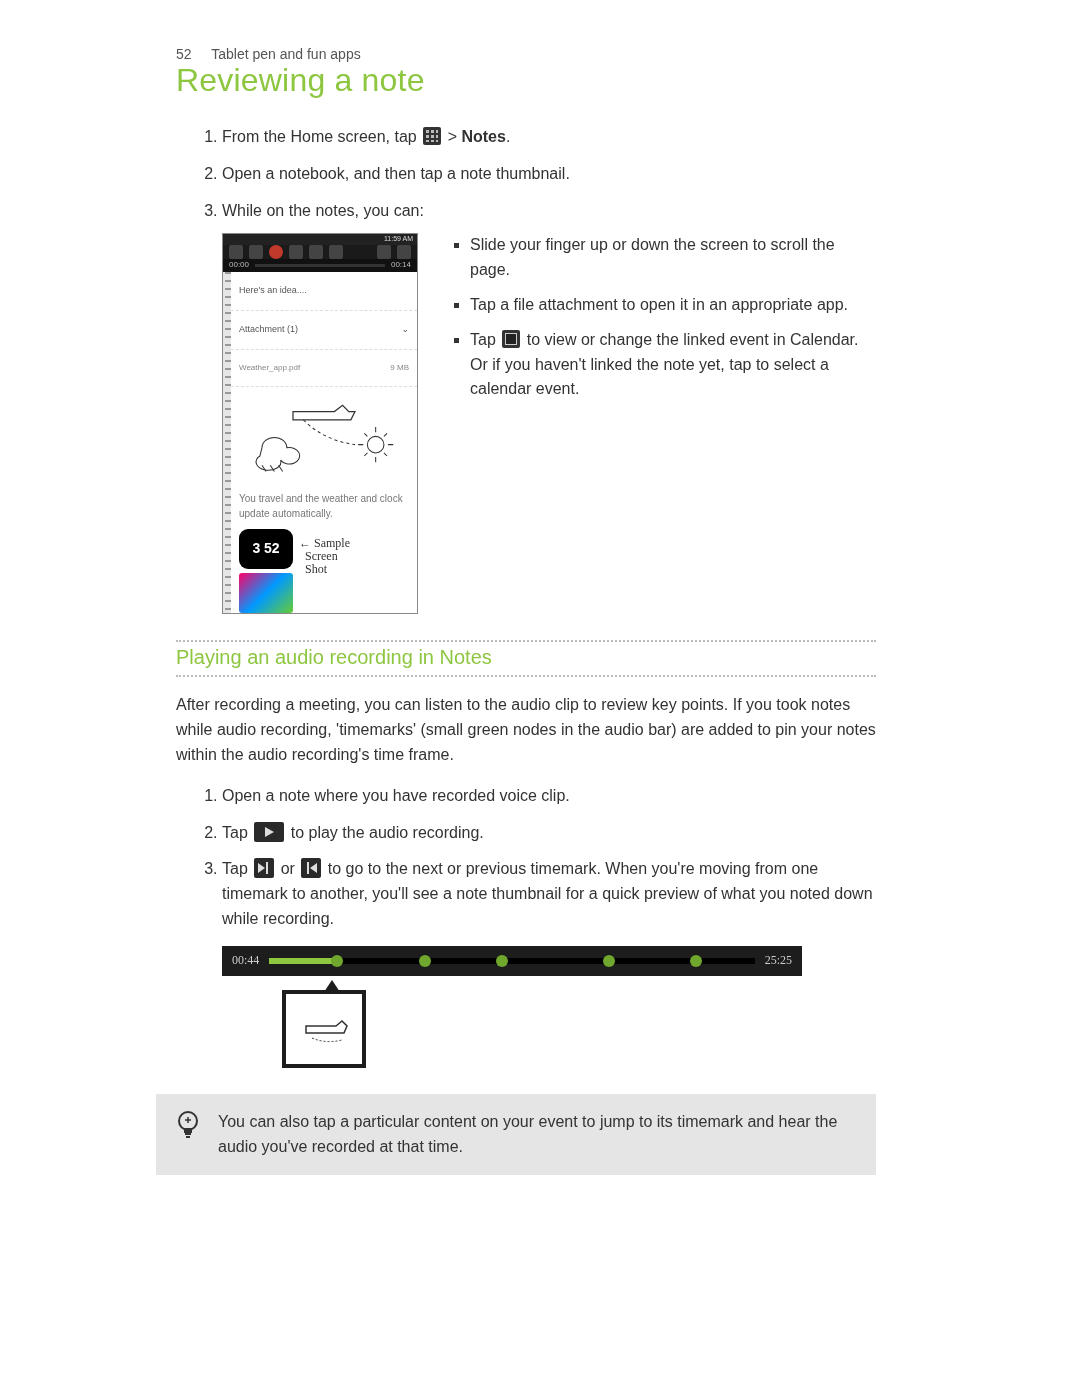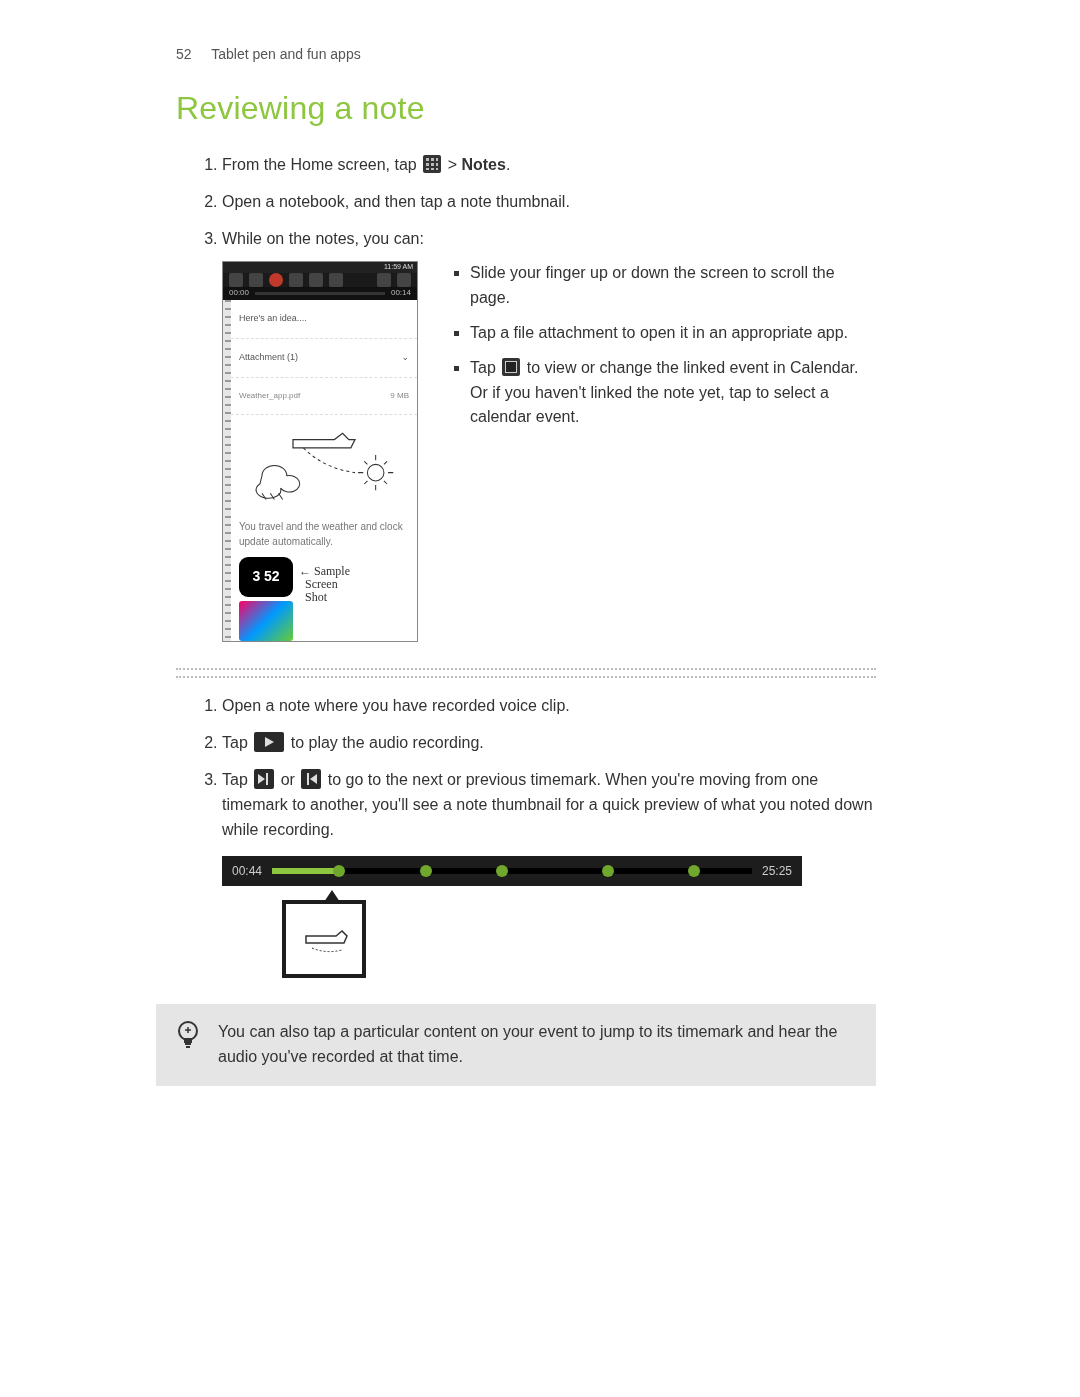--- a/index.html
+++ b/index.html
@@ -4,21 +4,21 @@
 <style>
   * { box-sizing: border-box; margin: 0; padding: 0; }
   body {
     font-family: "Segoe UI", Arial, sans-serif;
     background: #fff;
     color: #333;
     width: 1080px;
     padding: 46px 0 0 0;
   }
   .page { width: 700px; margin-left: 176px; }
-  .header-line { font-size: 14px; color: #555; margin-bottom: 28px; }
+  .header-line { font-size: 14px; color: #555; }
   .header-line .pageno { margin-right: 16px; }
   h1.title { color: #8dc63f; font-weight: 400; font-size: 32px; margin-bottom: 26px; letter-spacing: .2px; }
   ol.steps { list-style: decimal; padding-left: 46px; font-size: 16px; color: #333; line-height: 1.55; }
   ol.steps > li { margin-bottom: 12px; }
   .inline-icon {
     display: inline-block; vertical-align: -3px;
     width: 18px; height: 18px; background: #333; border-radius: 2px;
     position: relative; margin: 0 2px;
   }
   .grid-icon::after {
@@ -82,21 +82,21 @@
   }
   .icon-btn.next::after { content:""; position:absolute; left:12px; top:4px; width:2px; height:12px; background:#ddd; }
   .icon-btn.prev { width:20px; height:20px; }
   .icon-btn.prev::before {
     content:""; position:absolute; right:4px; top:5px;
     border-right:7px solid #ddd; border-top:5px solid transparent; border-bottom:5px solid transparent;
   }
   .icon-btn.prev::after { content:""; position:absolute; right:12px; top:4px; width:2px; height:12px; background:#ddd; }
 
   .timeline-fig { margin-left:0; margin-top:14px; width:580px; }
-  .audio-bar { height:30px; background:#1d1d1d; display:flex; align-items:center; padding:0 10px; font-size:12px; color:#ccc; gap:10px; }
+  .audio-bar { height:30px; background:#1d1d1d; display:flex; align-items:center; padding:0 10px; font-size:12px; color:#ccc; gap:10px;font-family:Liberation Serif, serif; }
   .audio-track { flex:1; height:6px; background:#000; position:relative; }
   .audio-track .prog { position:absolute; left:0; top:0; height:100%; width:14%; background:#8dc63f; }
   .audio-track .mark { position:absolute; top:-3px; width:12px; height:12px; background:#6fa82d; border-radius:50%; transform:translateX(-50%); }
   .audio-track .mark:nth-child(2){ left:14%; }
   .audio-track .mark:nth-child(3){ left:32%; }
   .audio-track .mark:nth-child(4){ left:48%; }
   .audio-track .mark:nth-child(5){ left:70%; }
   .audio-track .mark:nth-child(6){ left:88%; }
   .tl-thumb { margin:14px 0 0 60px; width:84px; height:78px; border:4px solid #1d1d1d; background:#fff; display:flex; align-items:center; justify-content:center; position:relative; }
   .tl-thumb::before { content:""; position:absolute; top:-14px; left:38px; border-left:8px solid transparent; border-right:8px solid transparent; border-bottom:12px solid #1d1d1d; }
@@ -196,22 +196,24 @@
             <span>Tap </span>
             <span class="inline-icon cal-icon"></span>
             <span> to view or change the linked event in Calendar. Or if you haven't linked the note yet, tap to select a calendar event.</span>
           </li>
         </ul>
       </div>
     </li>
   </ol>
 
   <hr class="dotted-sep">
+  <h2 class="section">Playing an audio recording in Notes</h2>
   <hr class="dotted-under">
 
+  <p class="para">After recording a meeting, you can listen to the audio clip to review key points. If you took notes while audio recording, 'timemarks' (small green nodes in the audio bar) are added to pin your notes within the audio recording's time frame.</p>
 
   <ol class="steps">
     <li>Open a note where you have recorded voice clip.</li>
     <li>
       <span>Tap </span>
       <span class="icon-btn play"></span>
       <span> to play the audio recording.</span>
     </li>
     <li>
       <span>Tap </span>

